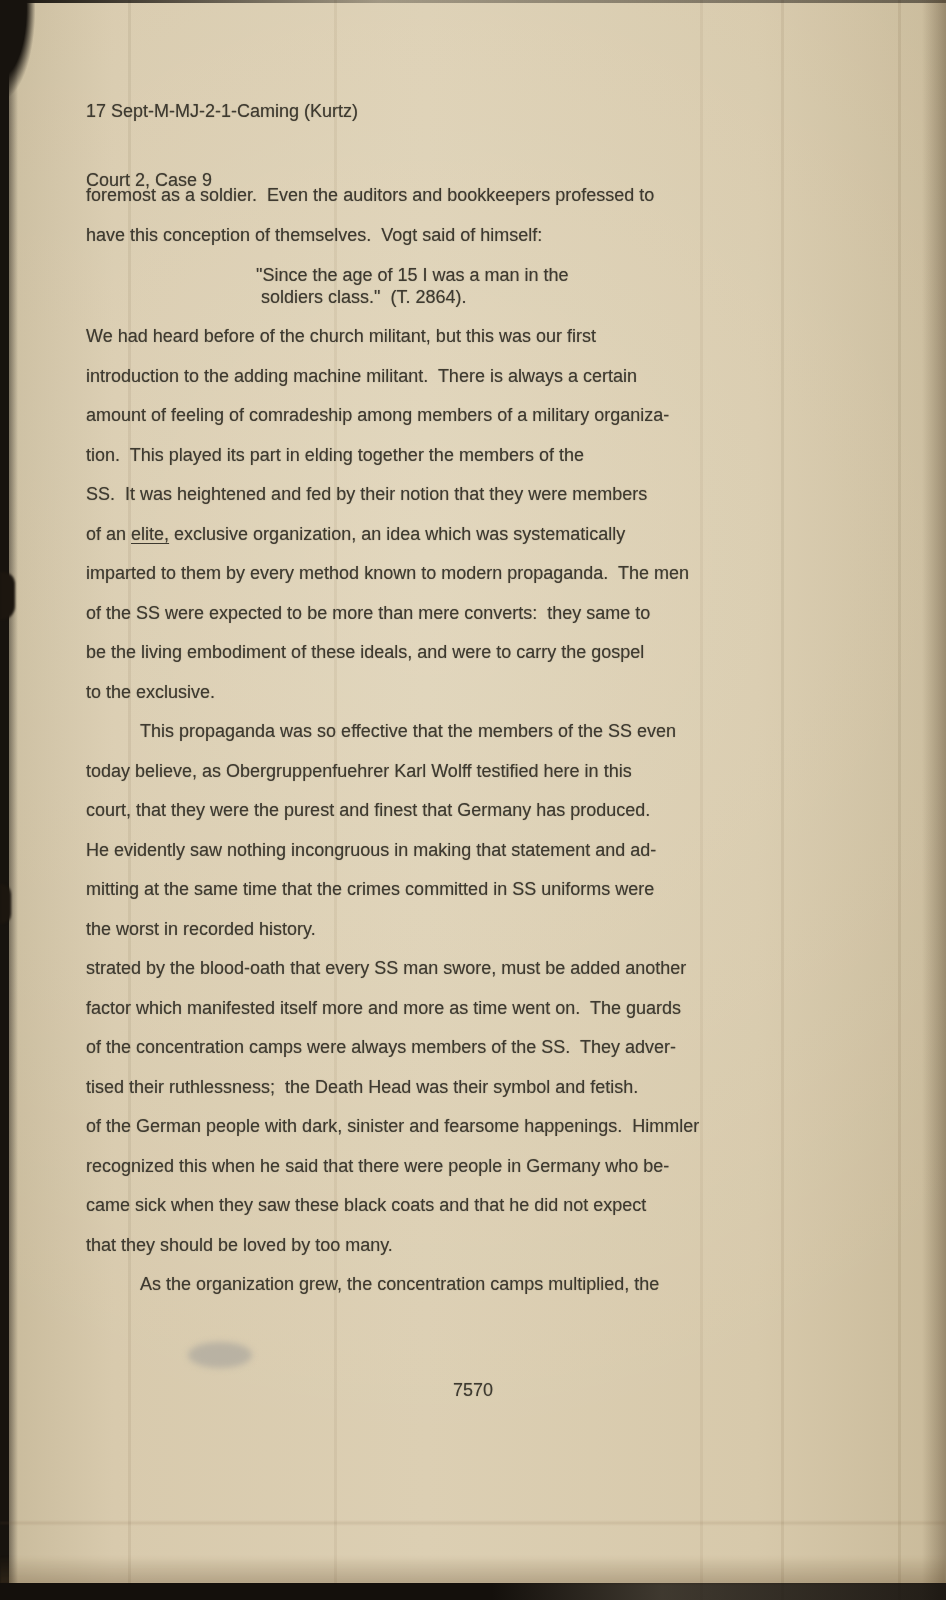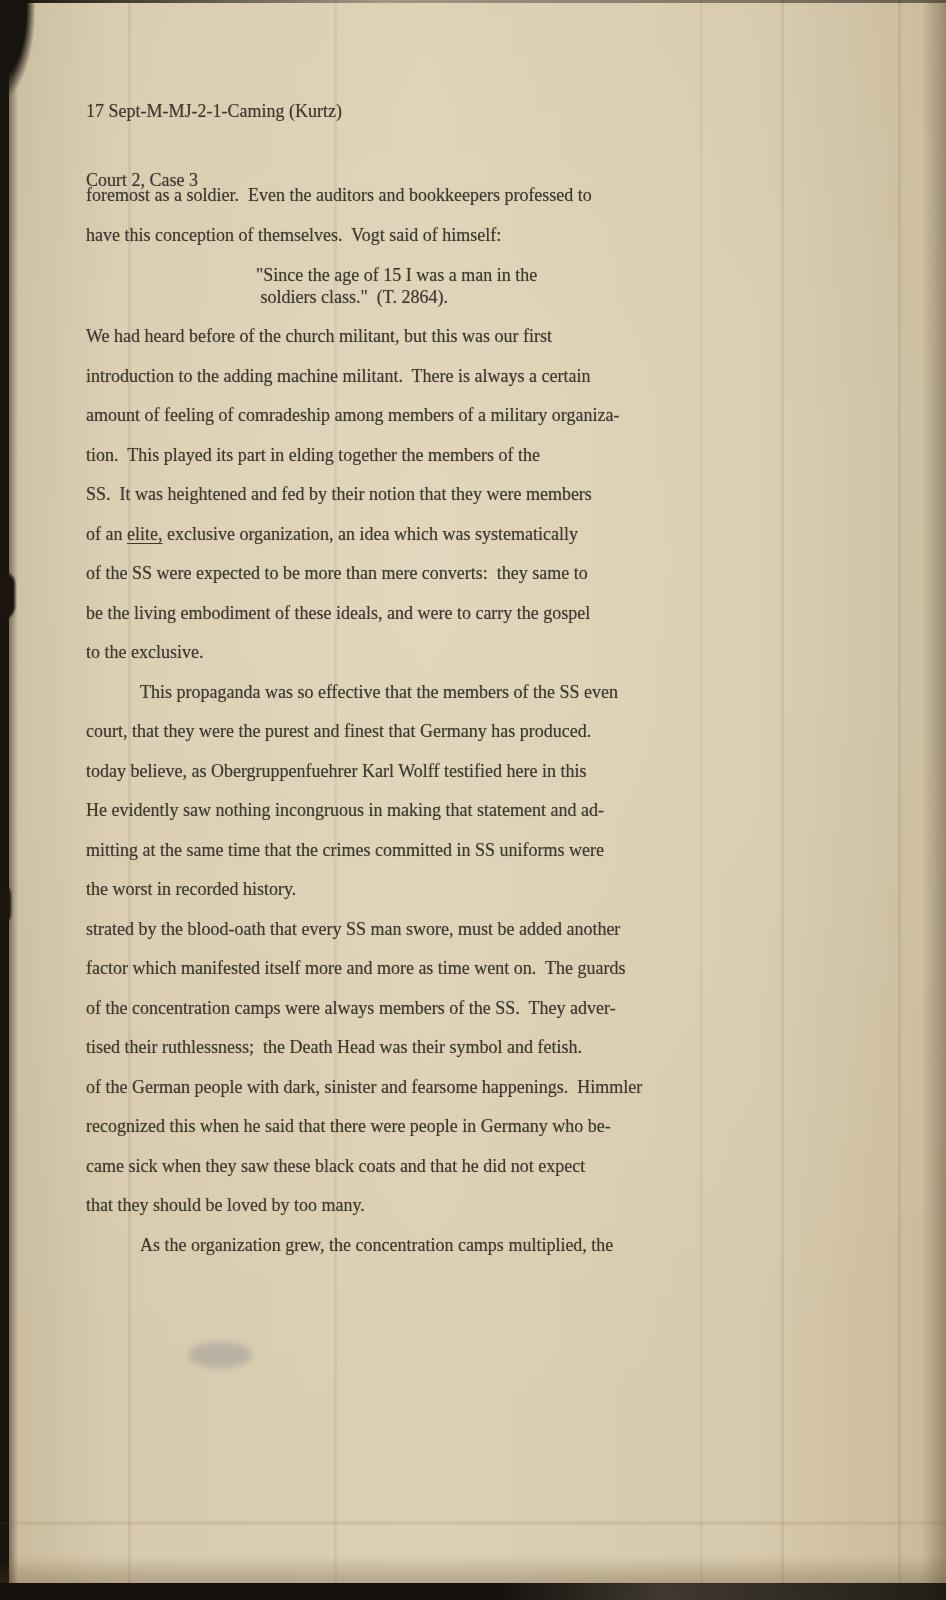--- a/index.html
+++ b/index.html
@@ -7,21 +7,21 @@
   body { background: #0e0c0a; display: flex; justify-content: center; }
 
   .scan-page {
     position: relative;
     width: 946px;
     height: 1600px;
     overflow: hidden;
     background:
       radial-gradient(ellipse 120% 80% at 45% 35%, rgba(255,252,240,0.18), rgba(0,0,0,0) 70%),
       linear-gradient(90deg, #c8ba9b 0%, #d8caad 12%, #dccfb3 45%, #d7c9ab 80%, #c9ba9a 100%);
-    font-family: Liberation Serif, serif;
+    font-family: Liberation Sans, sans-serif;
     color: #3e3a30;
   }
 
   .ink { text-shadow: 0 0 1px rgba(62,58,48,0.55); }
 
   .header {
     position: absolute;
     top: 54px;
     left: 86px;
     font-size: 18px;
@@ -101,66 +101,68 @@
 <div class="scan-page">
 
   <div class="streak s1"></div>
   <div class="streak s2"></div>
   <div class="streak s3"></div>
   <div class="streak s4"></div>
   <div class="streak s5"></div>
 
   <div class="header ink">
     <div>17 Sept-M-MJ-2-1-Caming (Kurtz)</div>
-    <div>Court 2, Case 3</div>
+    <div>Court 2, Case 9</div>
   </div>
 
   <div class="doc-body ink">
       <div class="block paragraph">
         <div class="line">foremost as a soldier.  Even the auditors and bookkeepers professed to</div>
         <div class="line">have this conception of themselves.  Vogt said of himself:</div>
       </div>
       <div class="block quote">
         <div class="line">"Since the age of 15 I was a man in the</div>
         <div class="line"> soldiers class."  (T. 2864).</div>
       </div>
       <div class="block paragraph">
         <div class="line">We had heard before of the church militant, but this was our first</div>
         <div class="line">introduction to the adding machine militant.  There is always a certain</div>
         <div class="line">amount of feeling of comradeship among members of a military organiza-</div>
         <div class="line">tion.  This played its part in elding together the members of the</div>
         <div class="line">SS.  It was heightened and fed by their notion that they were members</div>
         <div class="line"><span>of an </span><span class="u">elite,</span><span> exclusive organization, an idea which was systematically</span></div>
+        <div class="line">imparted to them by every method known to modern propaganda.  The men</div>
         <div class="line">of the SS were expected to be more than mere converts:  they same to</div>
         <div class="line">be the living embodiment of these ideals, and were to carry the gospel</div>
         <div class="line">to the exclusive.</div>
       </div>
       <div class="block paragraph">
         <div class="line first-indent">This propaganda was so effective that the members of the SS even</div>
+        <div class="line">today believe, as Obergruppenfuehrer Karl Wolff testified here in this</div>
         <div class="line">court, that they were the purest and finest that Germany has produced.</div>
-        <div class="line">today believe, as Obergruppenfuehrer Karl Wolff testified here in this</div>
         <div class="line">He evidently saw nothing incongruous in making that statement and ad-</div>
         <div class="line">mitting at the same time that the crimes committed in SS uniforms were</div>
         <div class="line">the worst in recorded history.</div>
       </div>
       <div class="block paragraph">
         <div class="line">strated by the blood-oath that every SS man swore, must be added another</div>
         <div class="line">factor which manifested itself more and more as time went on.  The guards</div>
         <div class="line">of the concentration camps were always members of the SS.  They adver-</div>
         <div class="line">tised their ruthlessness;  the Death Head was their symbol and fetish.</div>
         <div class="line">of the German people with dark, sinister and fearsome happenings.  Himmler</div>
         <div class="line">recognized this when he said that there were people in Germany who be-</div>
         <div class="line">came sick when they saw these black coats and that he did not expect</div>
         <div class="line">that they should be loved by too many.</div>
       </div>
       <div class="block paragraph">
         <div class="line first-indent">As the organization grew, the concentration camps multiplied, the</div>
       </div>
     </div>
 
+  <div class="page-number ink">7570</div>
 
   <div class="artifact edge-left"></div>
   <div class="artifact edge-left-soft"></div>
   <div class="artifact corner-tl"></div>
   <div class="artifact blob1"></div>
   <div class="artifact blob2"></div>
   <div class="artifact edge-top"></div>
   <div class="artifact edge-right"></div>
   <div class="artifact crease-h"></div>
   <div class="artifact bottom-band"></div>

